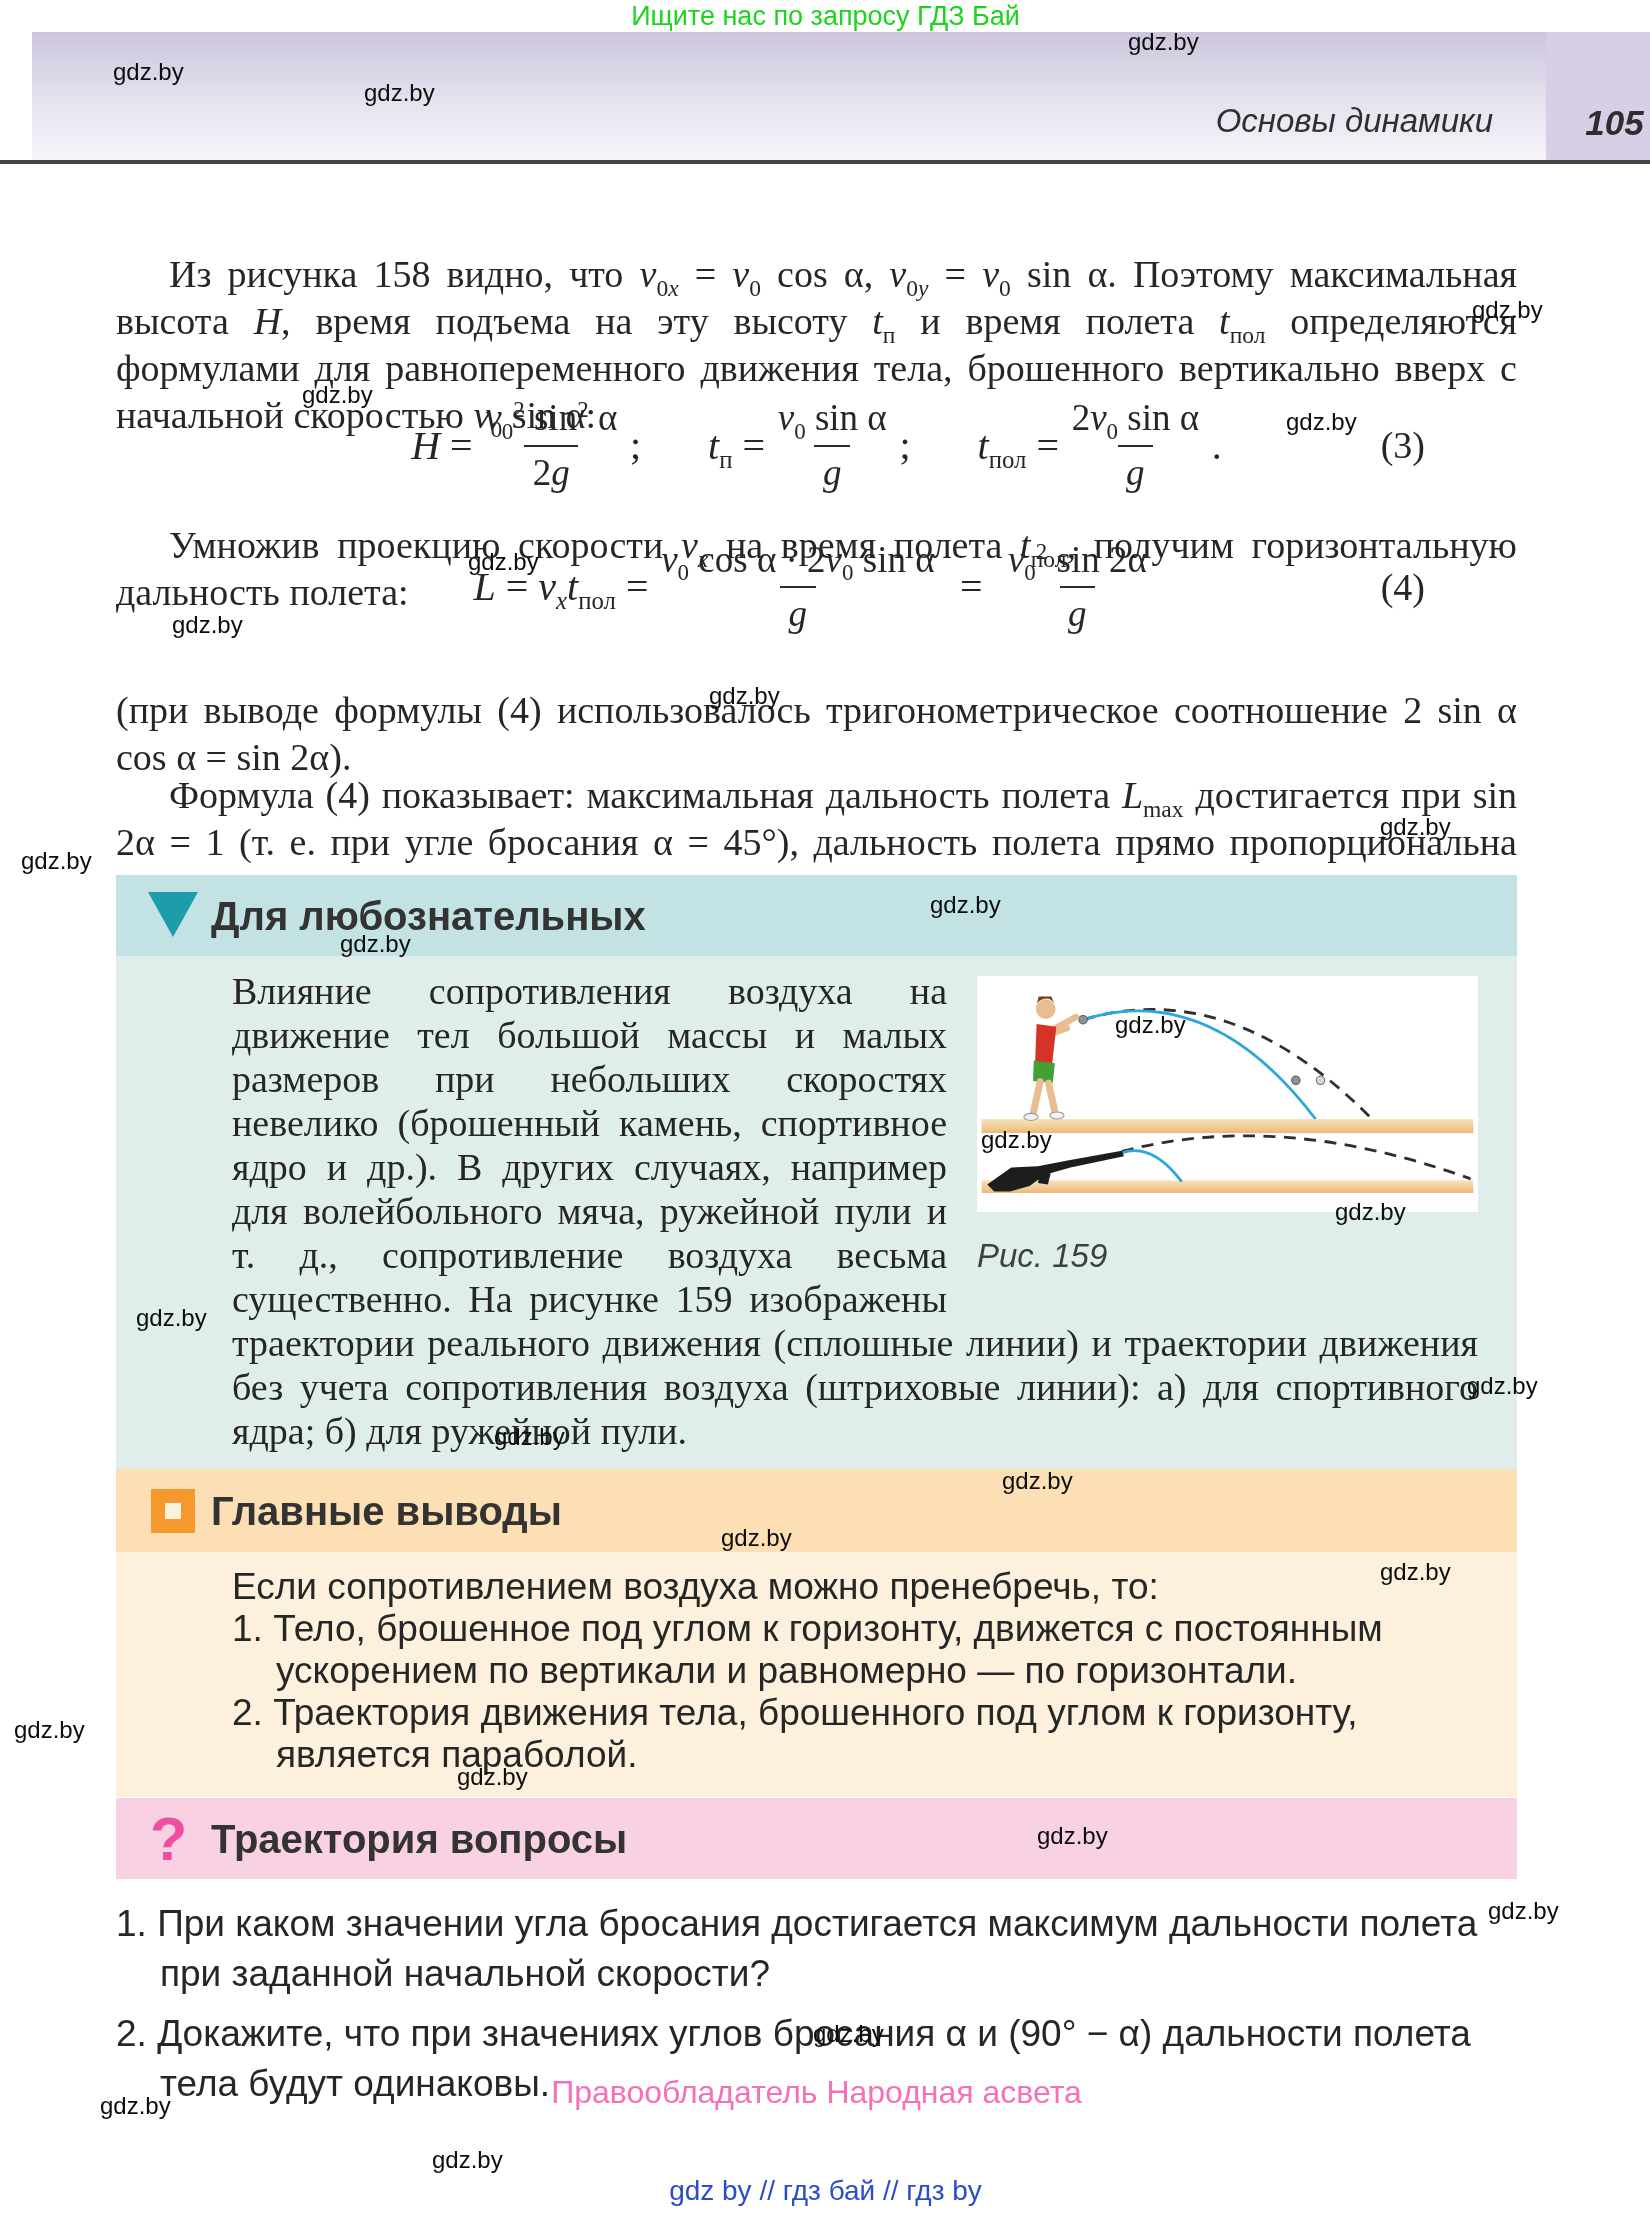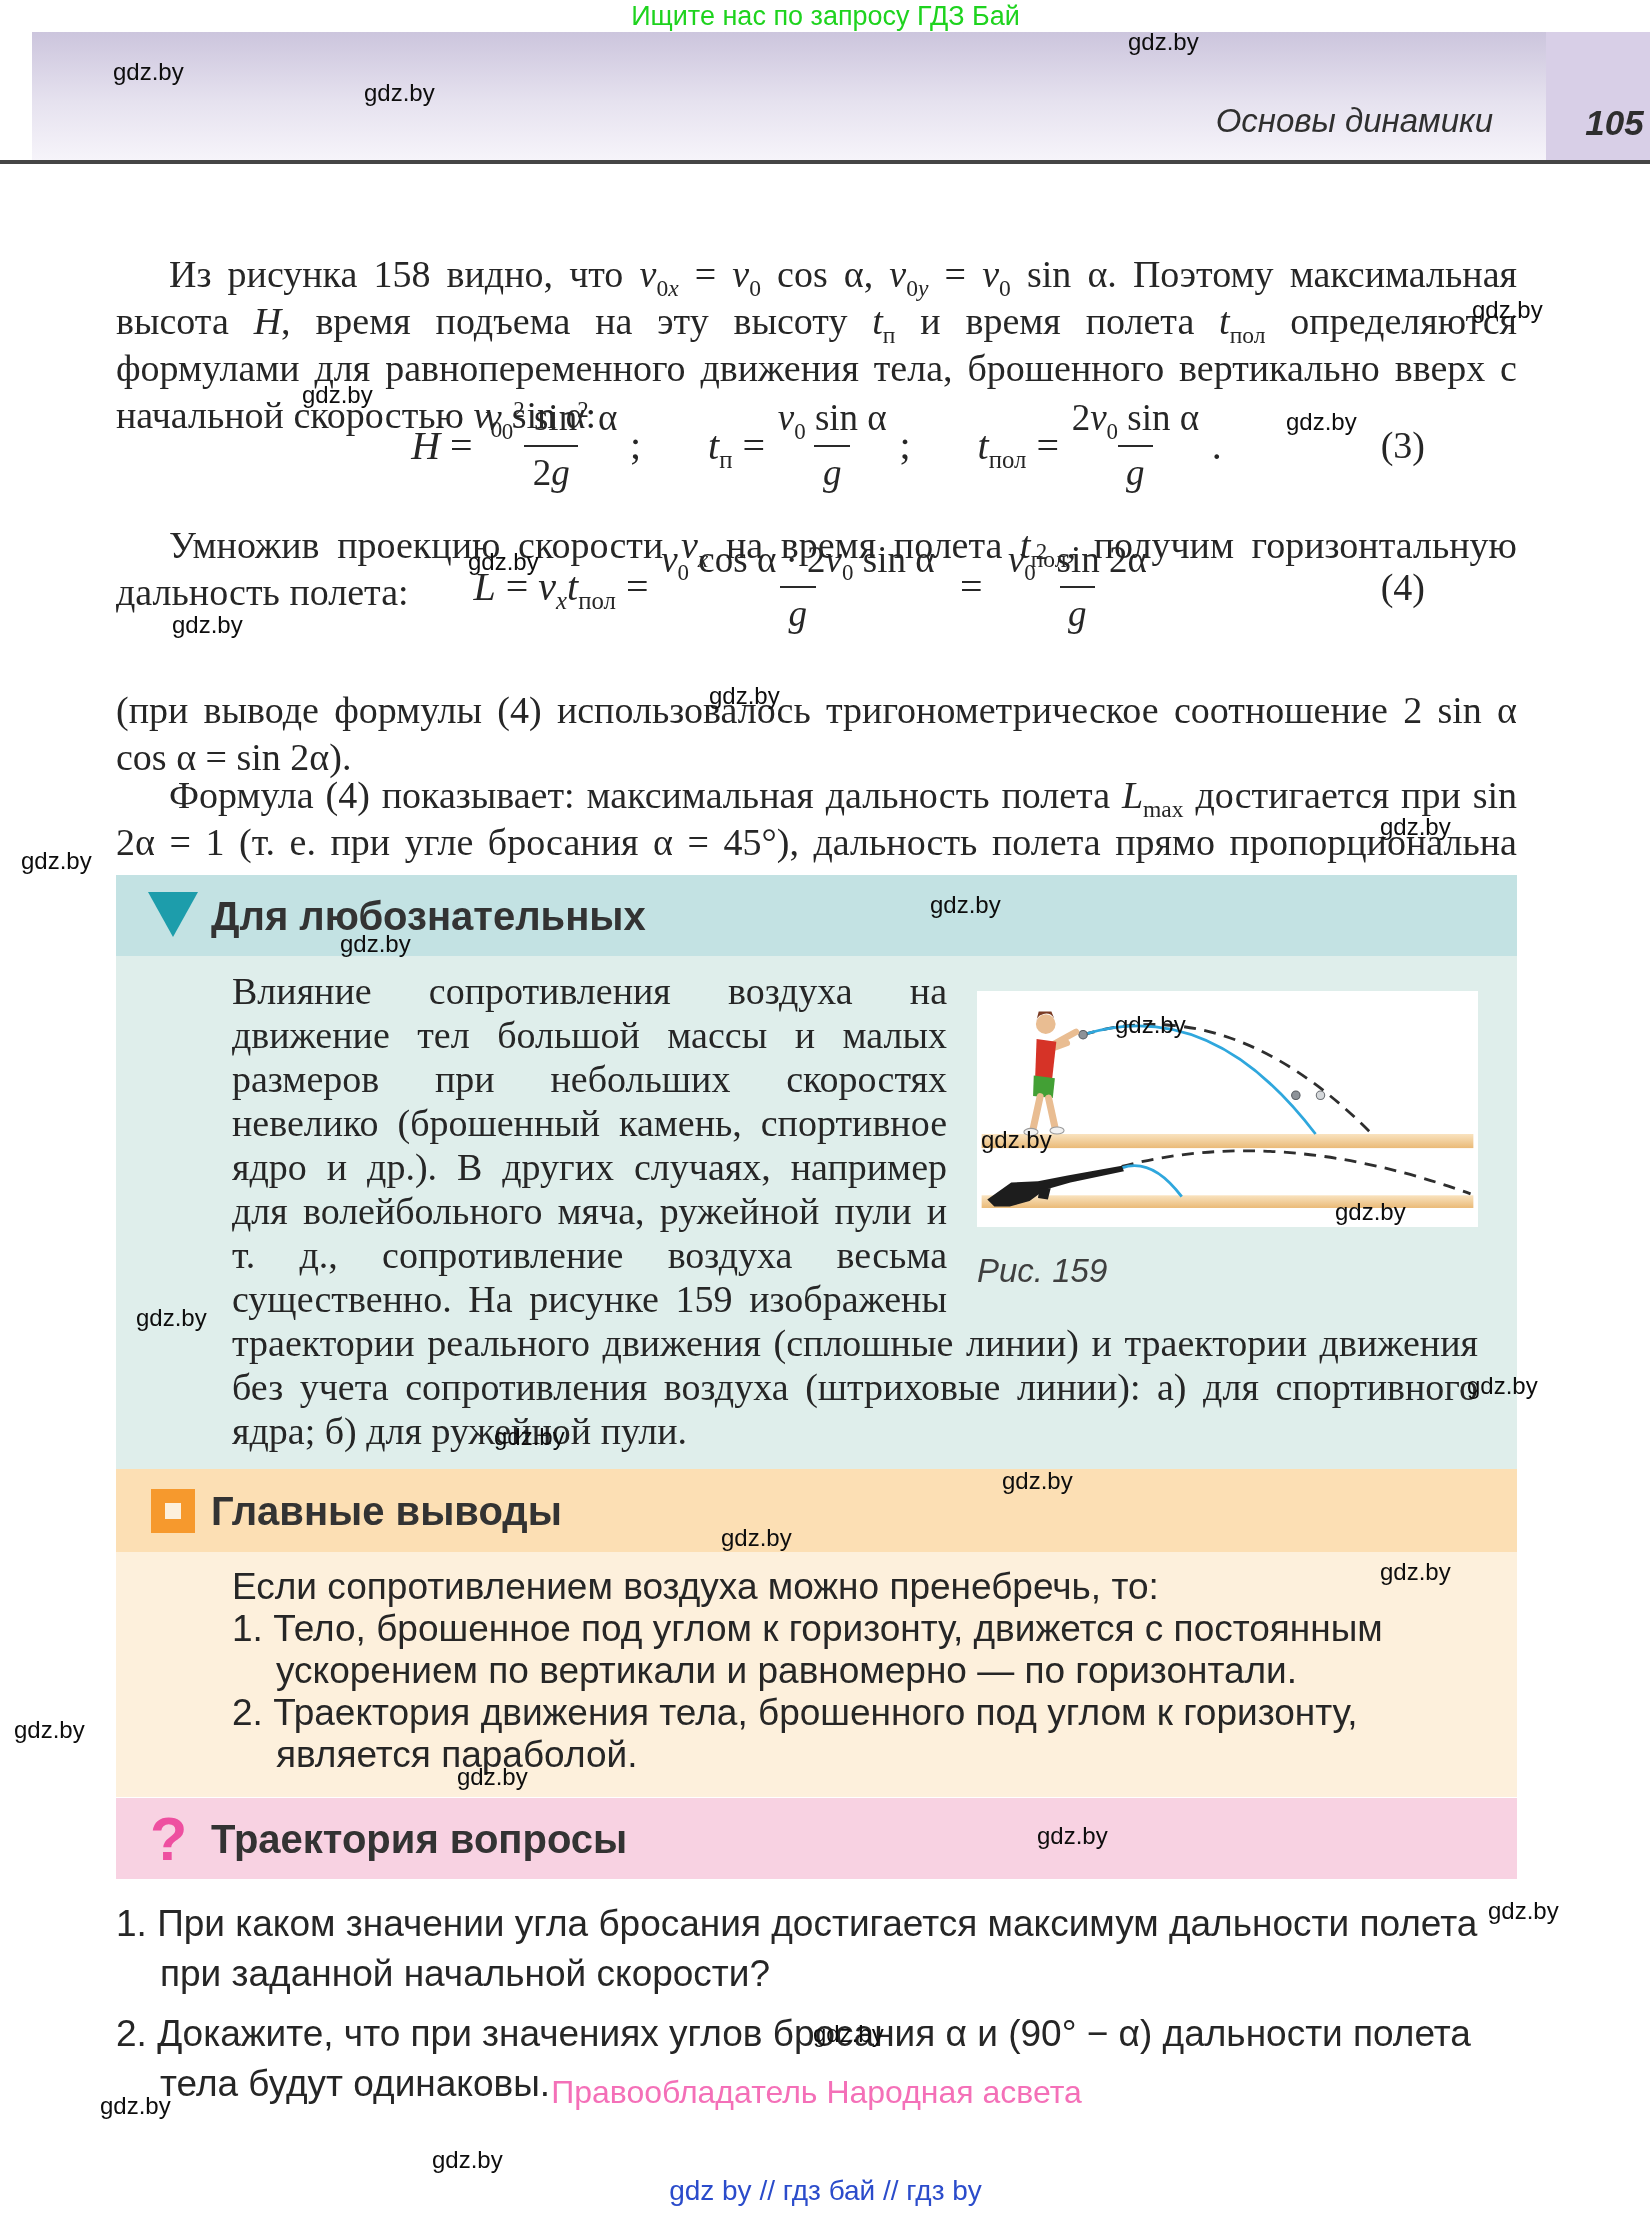--- a/index.html
+++ b/index.html
@@ -135,21 +135,21 @@
   <p class="para" style="top:649px;">(при выводе формулы (4) использовалось тригонометрическое соотношение 2 sin α cos α = sin 2α).</p>
 
   <p class="para indent" style="top:734px;">Формула (4) показывает: максимальная дальность полета <i>L</i><sub>max</sub> достигается при sin 2α = 1 (т. е. при угле бросания α = 45°), дальность полета прямо пропорциональна квадрату начальной скорости.</p>
 
   <section class="box" style="top:875px;">
     <div class="box-head teal-head">
       <span class="tri-icon"></span>
       <span class="box-title">Для любознательных</span>
     </div>
     <div class="teal-body" style="min-height:462px;">
-      <figure class="fig-float" style="margin-top:22px;">
+      <figure class="fig-float" style="margin-top:7px;">
         <svg class="fig-box" viewBox="0 0 710 335">
           <defs>
             <linearGradient id="ground" x1="0" y1="0" x2="0" y2="1">
               <stop offset="0" stop-color="#f9e3c0"></stop>
                 <stop offset="1" stop-color="#eaba77"></stop>
             </linearGradient>
           </defs>
           <rect x="0" y="0" width="710" height="335" fill="#ffffff"></rect>
 
           <rect x="6" y="203" width="698" height="20" fill="url(#ground)"></rect>

